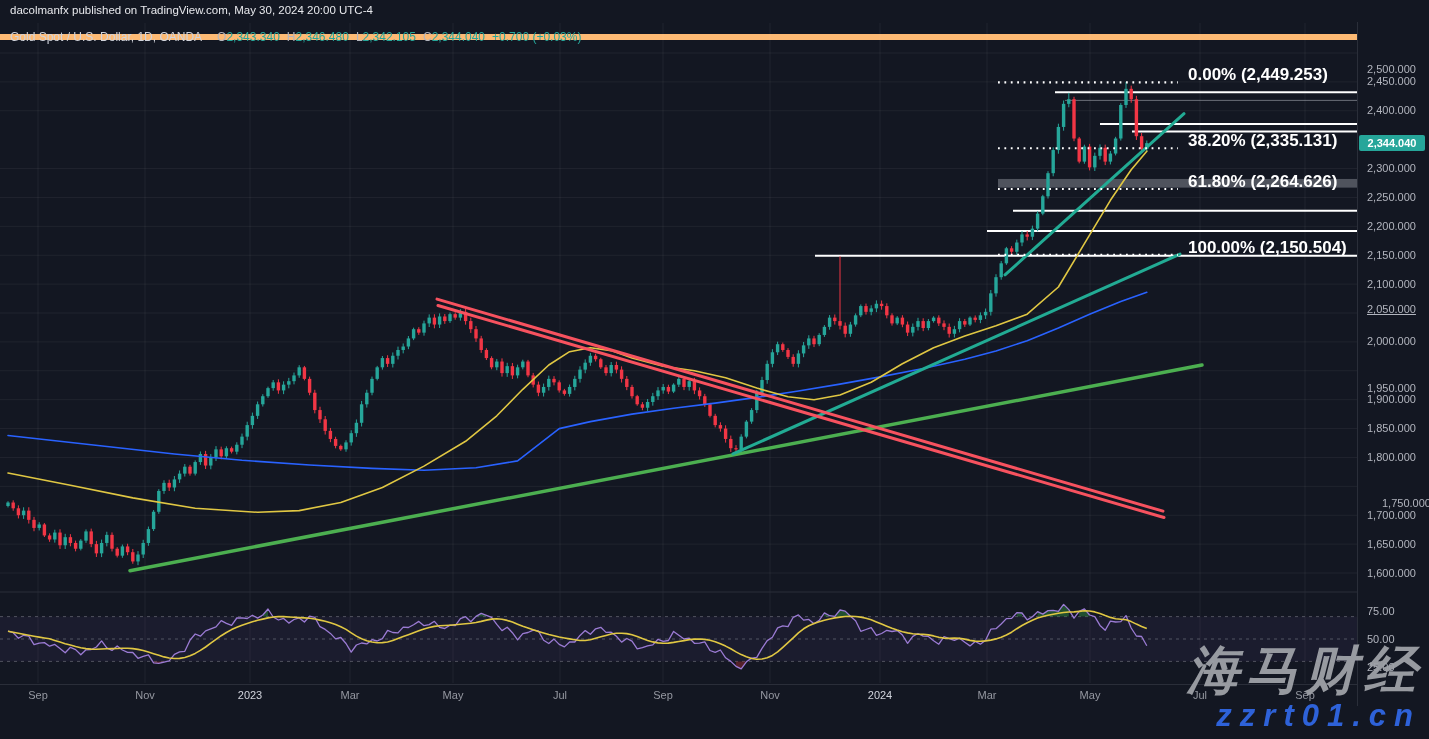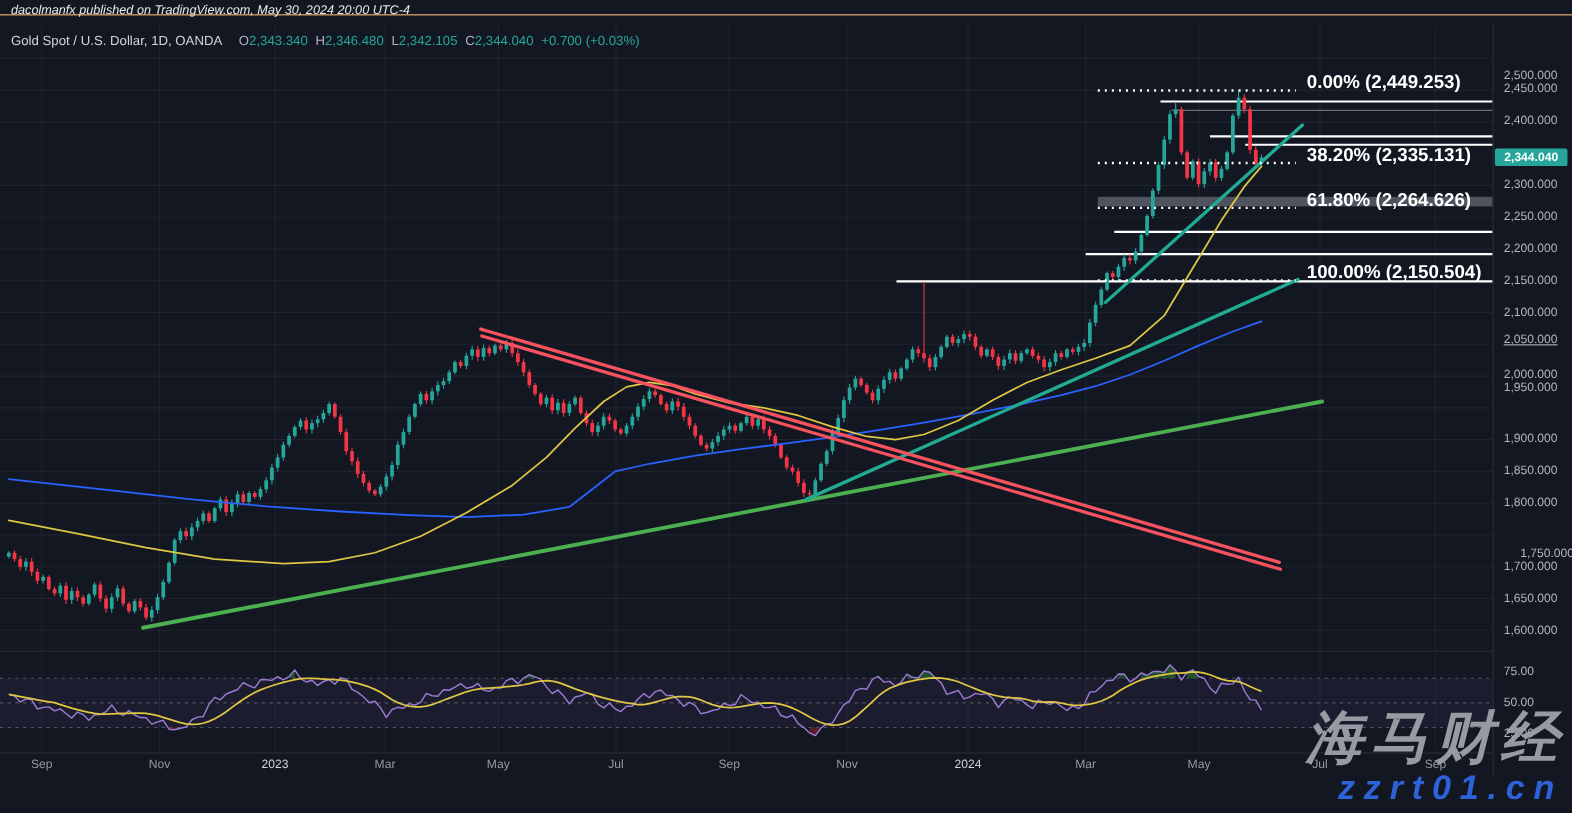--- a/index.html
+++ b/index.html
@@ -1,19 +1,19 @@
 <!DOCTYPE html>
 <html><head>
 <meta charset="utf-8">
 <style>
   html,body{margin:0;padding:0;background:#131722;}
   .app{position:relative;width:1429px;height:739px;background:#131722;overflow:hidden;
        font-family:"Liberation Sans",sans-serif;-webkit-font-smoothing:antialiased;}
-  .topbar{position:absolute;left:0;top:0;width:100%;height:14px;background:#131722;
-          border-bottom:1px solid #fdba74;box-sizing:border-box;font-style:italic;}
+  .topbar{position:absolute;left:0;top:0;width:100%;height:40px;background:#131722;
+          border-bottom:6px solid #fdba74;box-sizing:border-box;}
   .topbar .pub{position:absolute;left:10px;top:4px;font-size:11.5px;color:#e8e9ed;}
   svg.chart{position:absolute;left:0;top:0;}
   .legend{position:absolute;left:10px;top:30px;font-size:12px;color:#d1d4dc;white-space:nowrap;z-index:5;}
   .legend .ohlc{margin-left:8px;}
   .legend .lab{color:#b2b5be;margin-left:7px;}
   .legend .val{color:#26a69a;}
   .fib-label{position:absolute;font-size:17px;font-weight:bold;color:#ffffff;white-space:nowrap;z-index:4;}
   .price-axis{position:absolute;left:1357px;top:22px;width:72px;height:684px;background:#131722;
               border-left:1px solid #2a2e39;box-sizing:border-box;z-index:6;}
   .pa-label{position:absolute;left:9px;font-size:11px;color:#b2b5be;white-space:nowrap;}
@@ -566,21 +566,21 @@
       <div class="pa-label" style="top: 24.5px; margin-top: 16px;">2,500.000</div>
       <div class="pa-label" style="top: 53.389px;">2,450.000</div>
       <div class="pa-label" style="top: 82.278px;">2,400.000</div>
       <div class="pa-label" style="top: 140.056px;">2,300.000</div>
       <div class="pa-label" style="top: 168.945px;">2,250.000</div>
       <div class="pa-label" style="top: 197.834px;">2,200.000</div>
       <div class="pa-label" style="top: 226.723px;">2,150.000</div>
       <div class="pa-label" style="top: 255.612px;">2,100.000</div>
       <div class="pa-label" style="top: 281px; text-decoration: underline;">2,050.000</div>
       <div class="pa-label" style="top: 313.39px;">2,000.000</div>
-      <div class="pa-label" style="top: 324px; text-align: right;">1,950.000</div>
+      <div class="pa-label" style="top: 360px; text-align: right;">1,950.000</div>
       <div class="pa-label" style="top: 371.168px;">1,900.000</div>
       <div class="pa-label" style="top: 400.057px;">1,850.000</div>
       <div class="pa-label" style="top: 428.946px;">1,800.000</div>
       <div class="pa-label" style="top: 475px; margin-left: 15px;">1,750.000</div>
       <div class="pa-label" style="top: 486.724px;">1,700.000</div>
       <div class="pa-label" style="top: 515.613px;">1,650.000</div>
       <div class="pa-label" style="top: 544.502px;">1,600.000</div>
       <div class="pa-label" style="top: 582.5px;">75.00</div>
       <div class="pa-label" style="top: 610.5px;">50.00</div>
       <div class="pa-label" style="top: 638.5px;">25.00</div>

